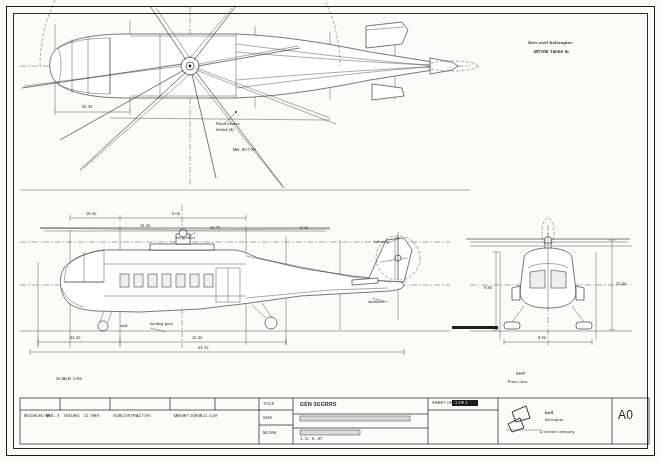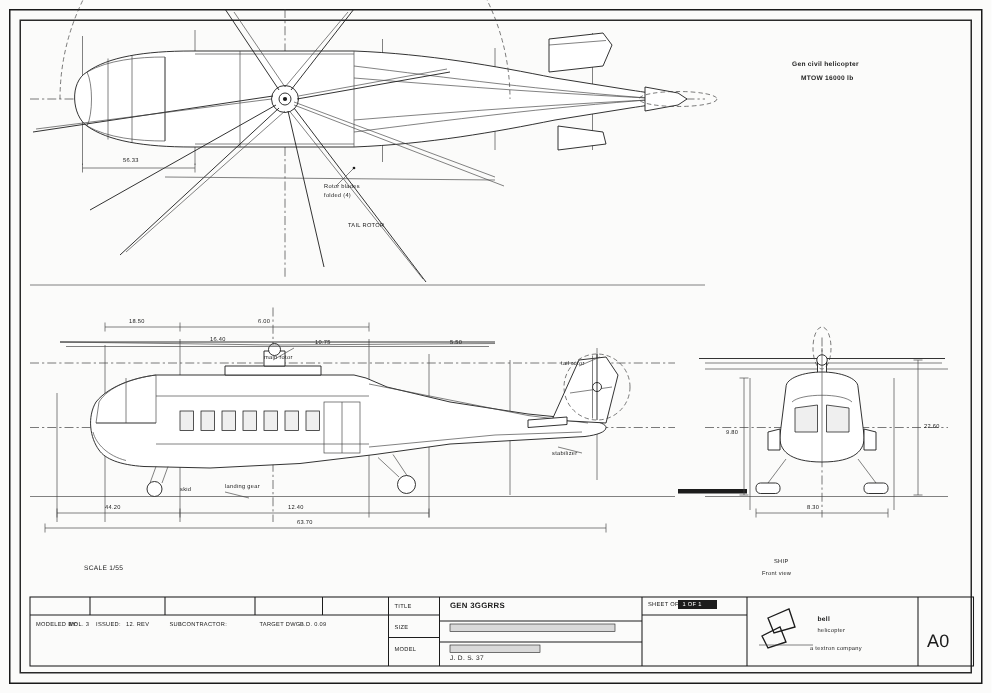--- a/index.html
+++ b/index.html
@@ -324,15 +324,15 @@
   <div class="lbl b t" style="left:300px;top:401px;">GEN  3GGRRS</div>
   <div class="lbl" style="left:300px;top:436px;">J. D. S. 37</div>
 
   <div class="lbl s" style="left:432px;top:401px;">SHEET OF</div>
   <div class="lbl s" style="left:455px;top:401px;color:#fff;">1 OF 1</div>
 
   <div class="lbl b" style="left:545px;top:410px;">bell</div>
   <div class="lbl s" style="left:545px;top:418px;">helicopter</div>
   <div class="lbl s" style="left:540px;top:430px;">a textron company</div>
 
-  <div class="lbl" style="left:618px;top:420px;font-size:12px;">A0</div>
+  <div class="lbl" style="left:618px;top:408px;font-size:12px;">A0</div>
 
 </div>
 
 </body></html>

